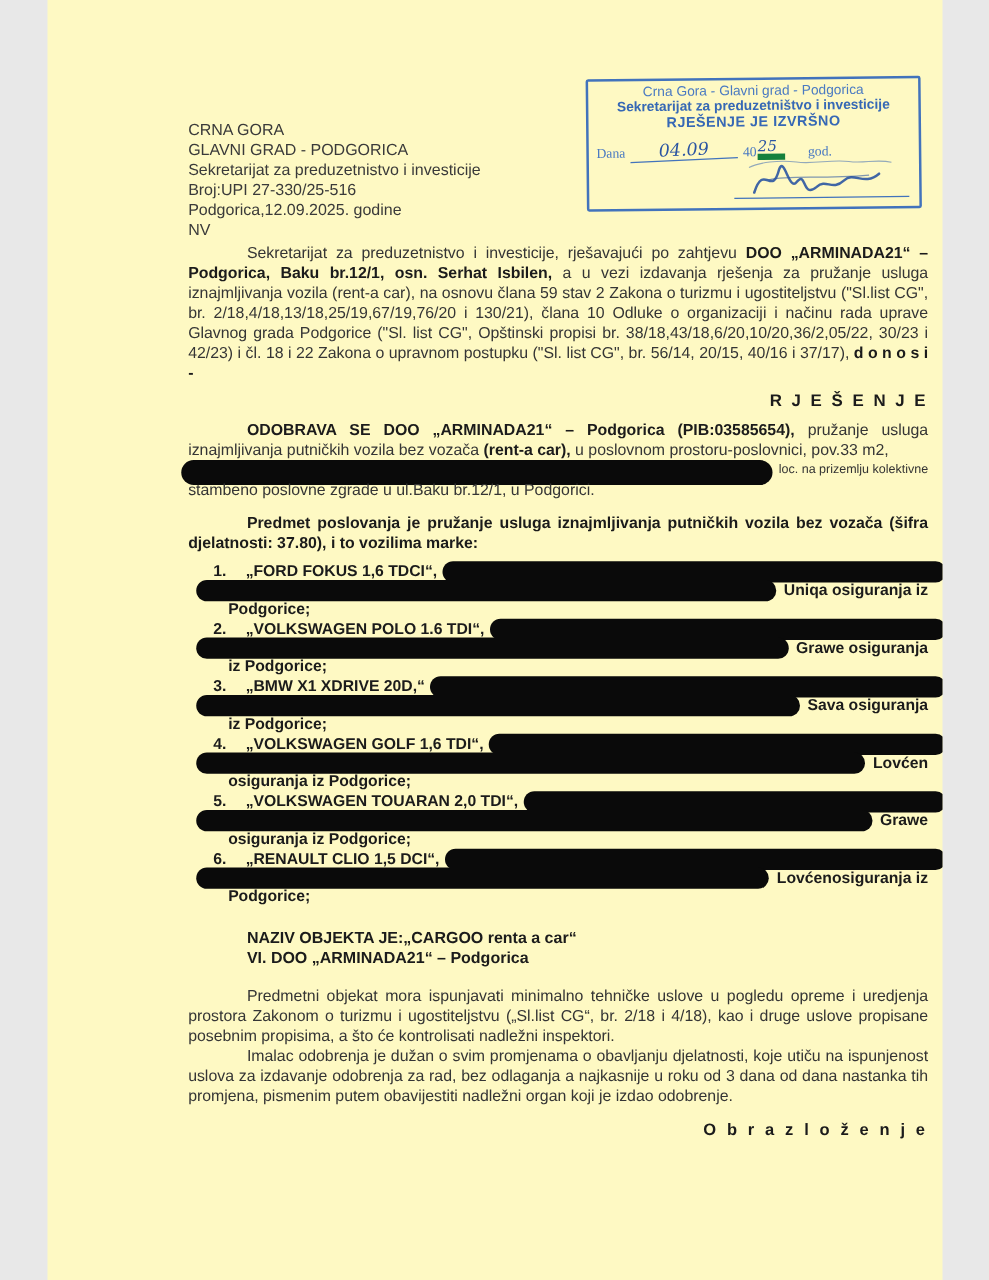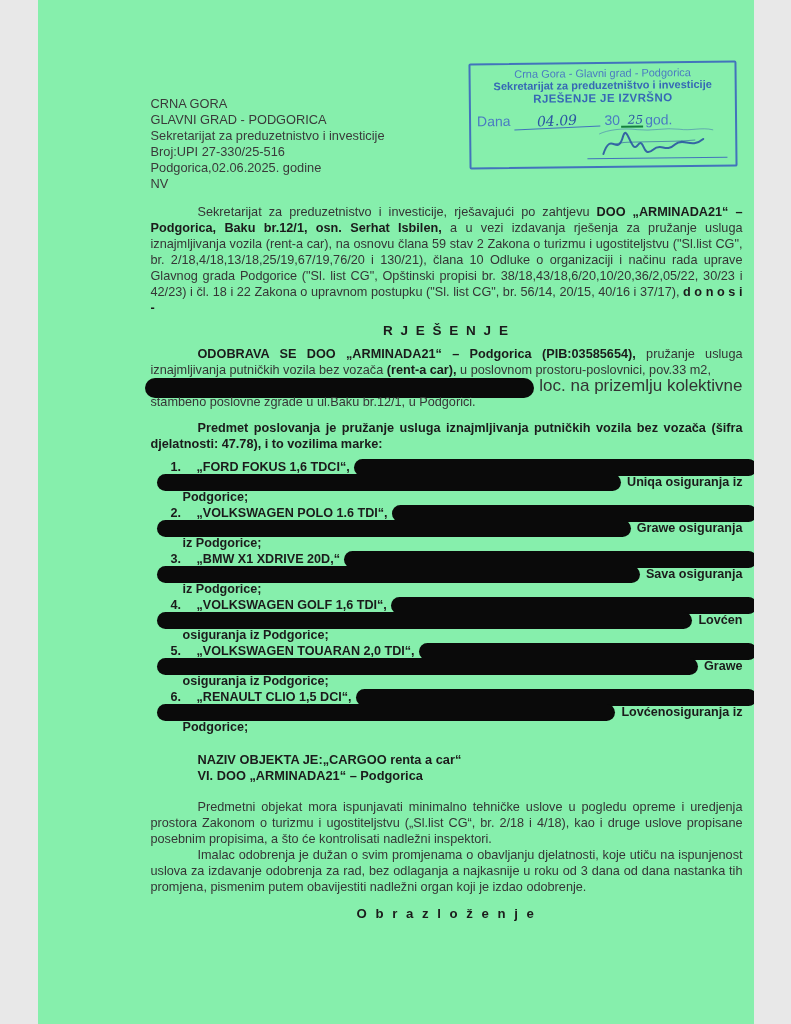--- a/index.html
+++ b/index.html
@@ -1,41 +1,41 @@
 <!DOCTYPE html>
 <html><head>
 <meta charset="utf-8">
 <style>
   html,body{margin:0;padding:0;background:#e8e8e8;}
   .page{
     position:relative;
     width:716px;height:1024px;
-    background:#86efac;
+    background:#fef9c3;
     font-family:"Liberation Sans", sans-serif;
     color:#333;
     overflow:hidden;
     margin:0 auto;
   }
   .content{position:absolute;left:113px;top:96px;width:592px;}
 
   
   .letterhead{font-size:12.8px;line-height:16px;color:#3a3a3a;}
 
   
   p{margin:0;font-size:12.7px;line-height:16px;color:#353535;}
   .justify{text-align:justify;}
   .indent{text-indent:47px;}
   .b{font-weight:bold;color:#1b1b1b;}
-  .center{text-align:center;}
-
-  .intro{margin-top:12px;}
+  .center{text-align:right;}
+
+  .intro{margin-top:2px;}
   .doc-title{margin-top:7px;font-size:13.5px;font-weight:bold;letter-spacing:2px;color:#1b1b1b;}
 
   .odobrava{margin-top:8px;}
-  .redact-row{display:flex;align-items:center;line-height:16px;font-size:17px;}
+  .redact-row{display:flex;align-items:center;line-height:16px;font-size:10px;}
   .redact-row .bar{flex:1;margin-left:-6px;margin-right:5px;}
   .bar{
     background:#0a0a0a;height:17px;border-radius:9px;
     margin-top:-1px;margin-bottom:-1px;
   }
   .big-bar{height:20px;border-radius:10px;margin-bottom:-4px;}
 
   .predmet{margin-top:10px;}
 
   
@@ -61,88 +61,88 @@
     position:absolute;left:431px;top:62px;width:268px;height:106px;
     border:2px solid #4273bc;border-radius:2px;
     transform:rotate(-0.6deg);
     color:#3d6cb8;box-sizing:border-box;padding:3px 4px 0 4px;
     background:rgba(255,255,255,0.0);
   }
   .stamp .s1{font-size:11px;text-align:center;color:#4a7ac2;}
   .stamp .s2{font-size:11px;font-weight:bold;text-align:center;color:#3668b5;}
   .stamp .s3{font-size:11.5px;font-weight:bold;text-align:center;letter-spacing:0.4px;margin-top:1px;color:#3668b5;}
   .s-date{display:flex;align-items:flex-end;margin-top:8px;margin-left:2px;}
-  .s-small{font-size:14px;color:#4a7ac2;}
+  .s-small{font-size:11px;color:#4a7ac2;font-family:Liberation Serif, serif;}
   .hand{
     font-family:"DejaVu Serif", serif;font-style:italic;color:#2b55a2;
   }
   .date-u{
     font-size:14px;border-bottom:1px solid #4273bc;width:86px;text-align:center;
     margin:0 4px;transform:rotate(-2deg);line-height:13px;
   }
   .yr-u{
-    font-size:12px;border-bottom:2px solid #15803d;width:22px;text-align:right;
-    margin:0 2px 0 1px;line-height:11px;
+    font-size:12px;border-bottom:5px solid #15803d;width:22px;text-align:left;
+    margin:0 18px 0 1px;line-height:11px;
   }
   .sig{position:absolute;right:10px;bottom:4px;}
   .sig-line{position:absolute;right:8px;bottom:7px;width:140px;border-bottom:1px solid #4273bc;}
 </style>
 </head>
 <body>
 
 <div class="page">
 
   <div class="stamp">
     <div class="s1">Crna Gora - Glavni grad - Podgorica</div>
     <div class="s2">Sekretarijat za preduzetništvo i investicije</div>
     <div class="s3">RJEŠENJE JE IZVRŠNO</div>
     <div class="s-date">
       <span class="s-small">Dana</span>
       <span class="hand date-u">04.09</span>
-      <span class="s-small">30</span>
+      <span class="s-small">40</span>
       <span class="hand yr-u">25</span>
       <span class="s-small">god.</span>
     </div>
     <div class="sig-line"></div>
     <svg class="sig" width="130" height="42" viewBox="0 0 130 42">
       <path d="M4 14 C12 10, 28 8, 42 10 C56 12, 70 8, 84 10 C96 12, 106 8, 118 11" fill="none" stroke="#3b68b2" stroke-width="0.9" opacity="0.55"></path>
       <path d="M8 34 C16 10, 22 38, 28 16 C32 4, 36 34, 42 26 C50 16, 46 40, 58 30 C66 23, 70 34, 80 25 C88 18, 96 30, 108 20" fill="none" stroke="#2b55a2" stroke-width="2" stroke-linecap="round" opacity="0.9"></path>
       <path d="M20 24 C36 20, 60 24, 100 21" fill="none" stroke="#2b55a2" stroke-width="1" opacity="0.6"></path>
     </svg>
   </div>
 
   <div class="content">
 
     <div class="letterhead">
       <div>CRNA GORA</div>
       <div>GLAVNI GRAD - PODGORICA</div>
       <div>Sekretarijat za preduzetnistvo i investicije</div>
       <div>Broj:UPI 27-330/25-516</div>
-      <div>Podgorica,02.06.2025. godine</div>
+      <div>Podgorica,12.09.2025. godine</div>
       <div>NV</div>
     </div>
 
     <p class="intro justify indent">
       <span>Sekretarijat za preduzetnistvo i investicije, rješavajući po zahtjevu </span><span class="b">DOO „ARMINADA21“ – Podgorica, Baku br.12/1, osn. Serhat Isbilen,</span><span> a u vezi izdavanja rješenja za pružanje usluga iznajmljivanja vozila (rent-a car), na osnovu člana 59 stav 2 Zakona o turizmu i ugostiteljstvu ("Sl.list CG", br. 2/18,4/18,13/18,25/19,67/19,76/20 i 130/21), člana 10 Odluke o organizaciji i načinu rada uprave Glavnog grada Podgorice ("Sl. list CG", Opštinski propisi br. 38/18,43/18,6/20,10/20,36/2,05/22, 30/23 i 42/23) i čl. 18 i 22 Zakona o upravnom postupku ("Sl. list CG", br. 56/14, 20/15, 40/16 i 37/17), </span><span class="b">d o n o s i -</span>
     </p>
 
     <div class="doc-title center">R J E Š E N J E</div>
 
     <div class="odobrava">
       <p class="justify indent">
         <span class="b">ODOBRAVA SE  DOO „ARMINADA21“ – Podgorica (PIB:03585654),</span><span>  pružanje usluga iznajmljivanja putničkih vozila bez vozača </span><span class="b">(rent-a car),</span><span> u poslovnom prostoru-poslovnici, pov.33 m2,</span>
       </p>
       <div class="redact-row">
         <div class="bar big-bar"></div>
         <span>loc. na prizemlju kolektivne</span>
       </div>
       <p>stambeno poslovne zgrade u ul.Baku br.12/1, u   Podgorici.</p>
     </div>
 
-    <p class="predmet b justify indent">Predmet poslovanja je pružanje usluga iznajmljivanja putničkih vozila  bez  vozača (šifra djelatnosti: 47.78),  i  to vozilima  marke:</p>
+    <p class="predmet b justify indent">Predmet poslovanja je pružanje usluga iznajmljivanja putničkih vozila  bez  vozača (šifra djelatnosti: 37.80),  i  to vozilima  marke:</p>
 
     <ol class="vehicles">
       <li>
         <div class="vline">
             <span class="vnum">1.</span>
             <span class="vname">„FORD FOKUS 1,6 TDCI“,</span>
             <div class="bar"></div>
           </div>
         <div class="vline2">
             <div class="bar"></div>

